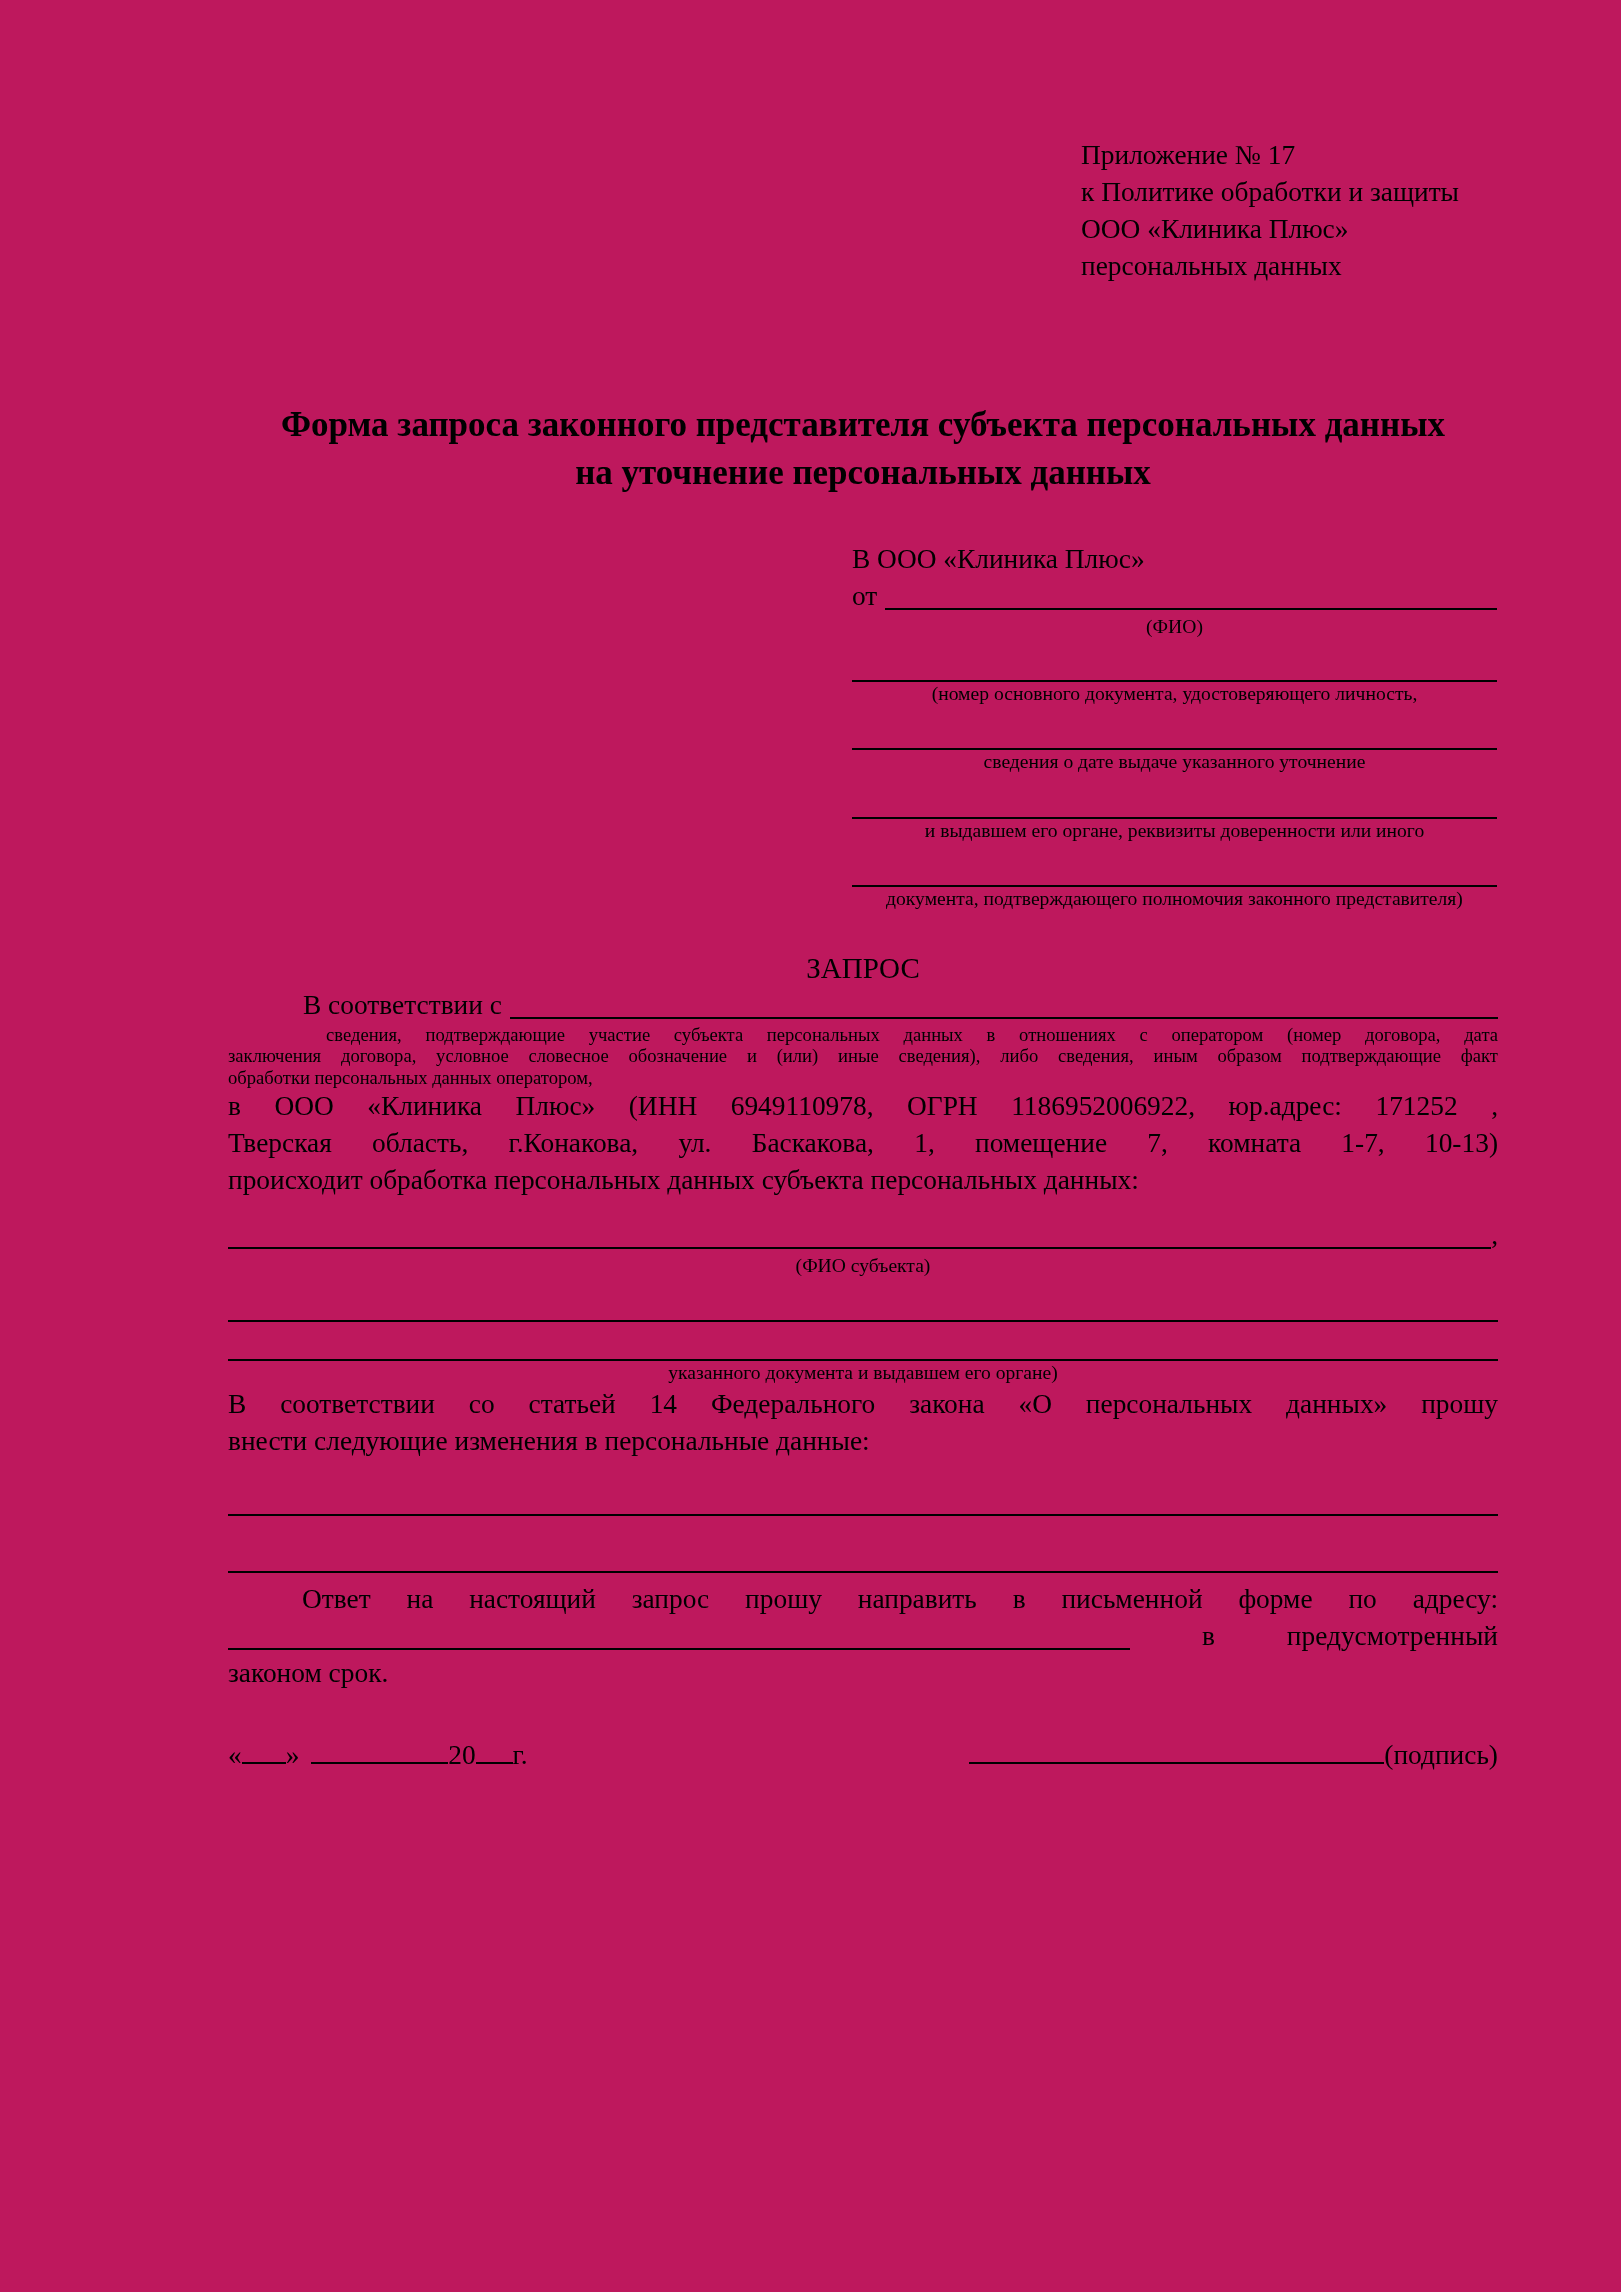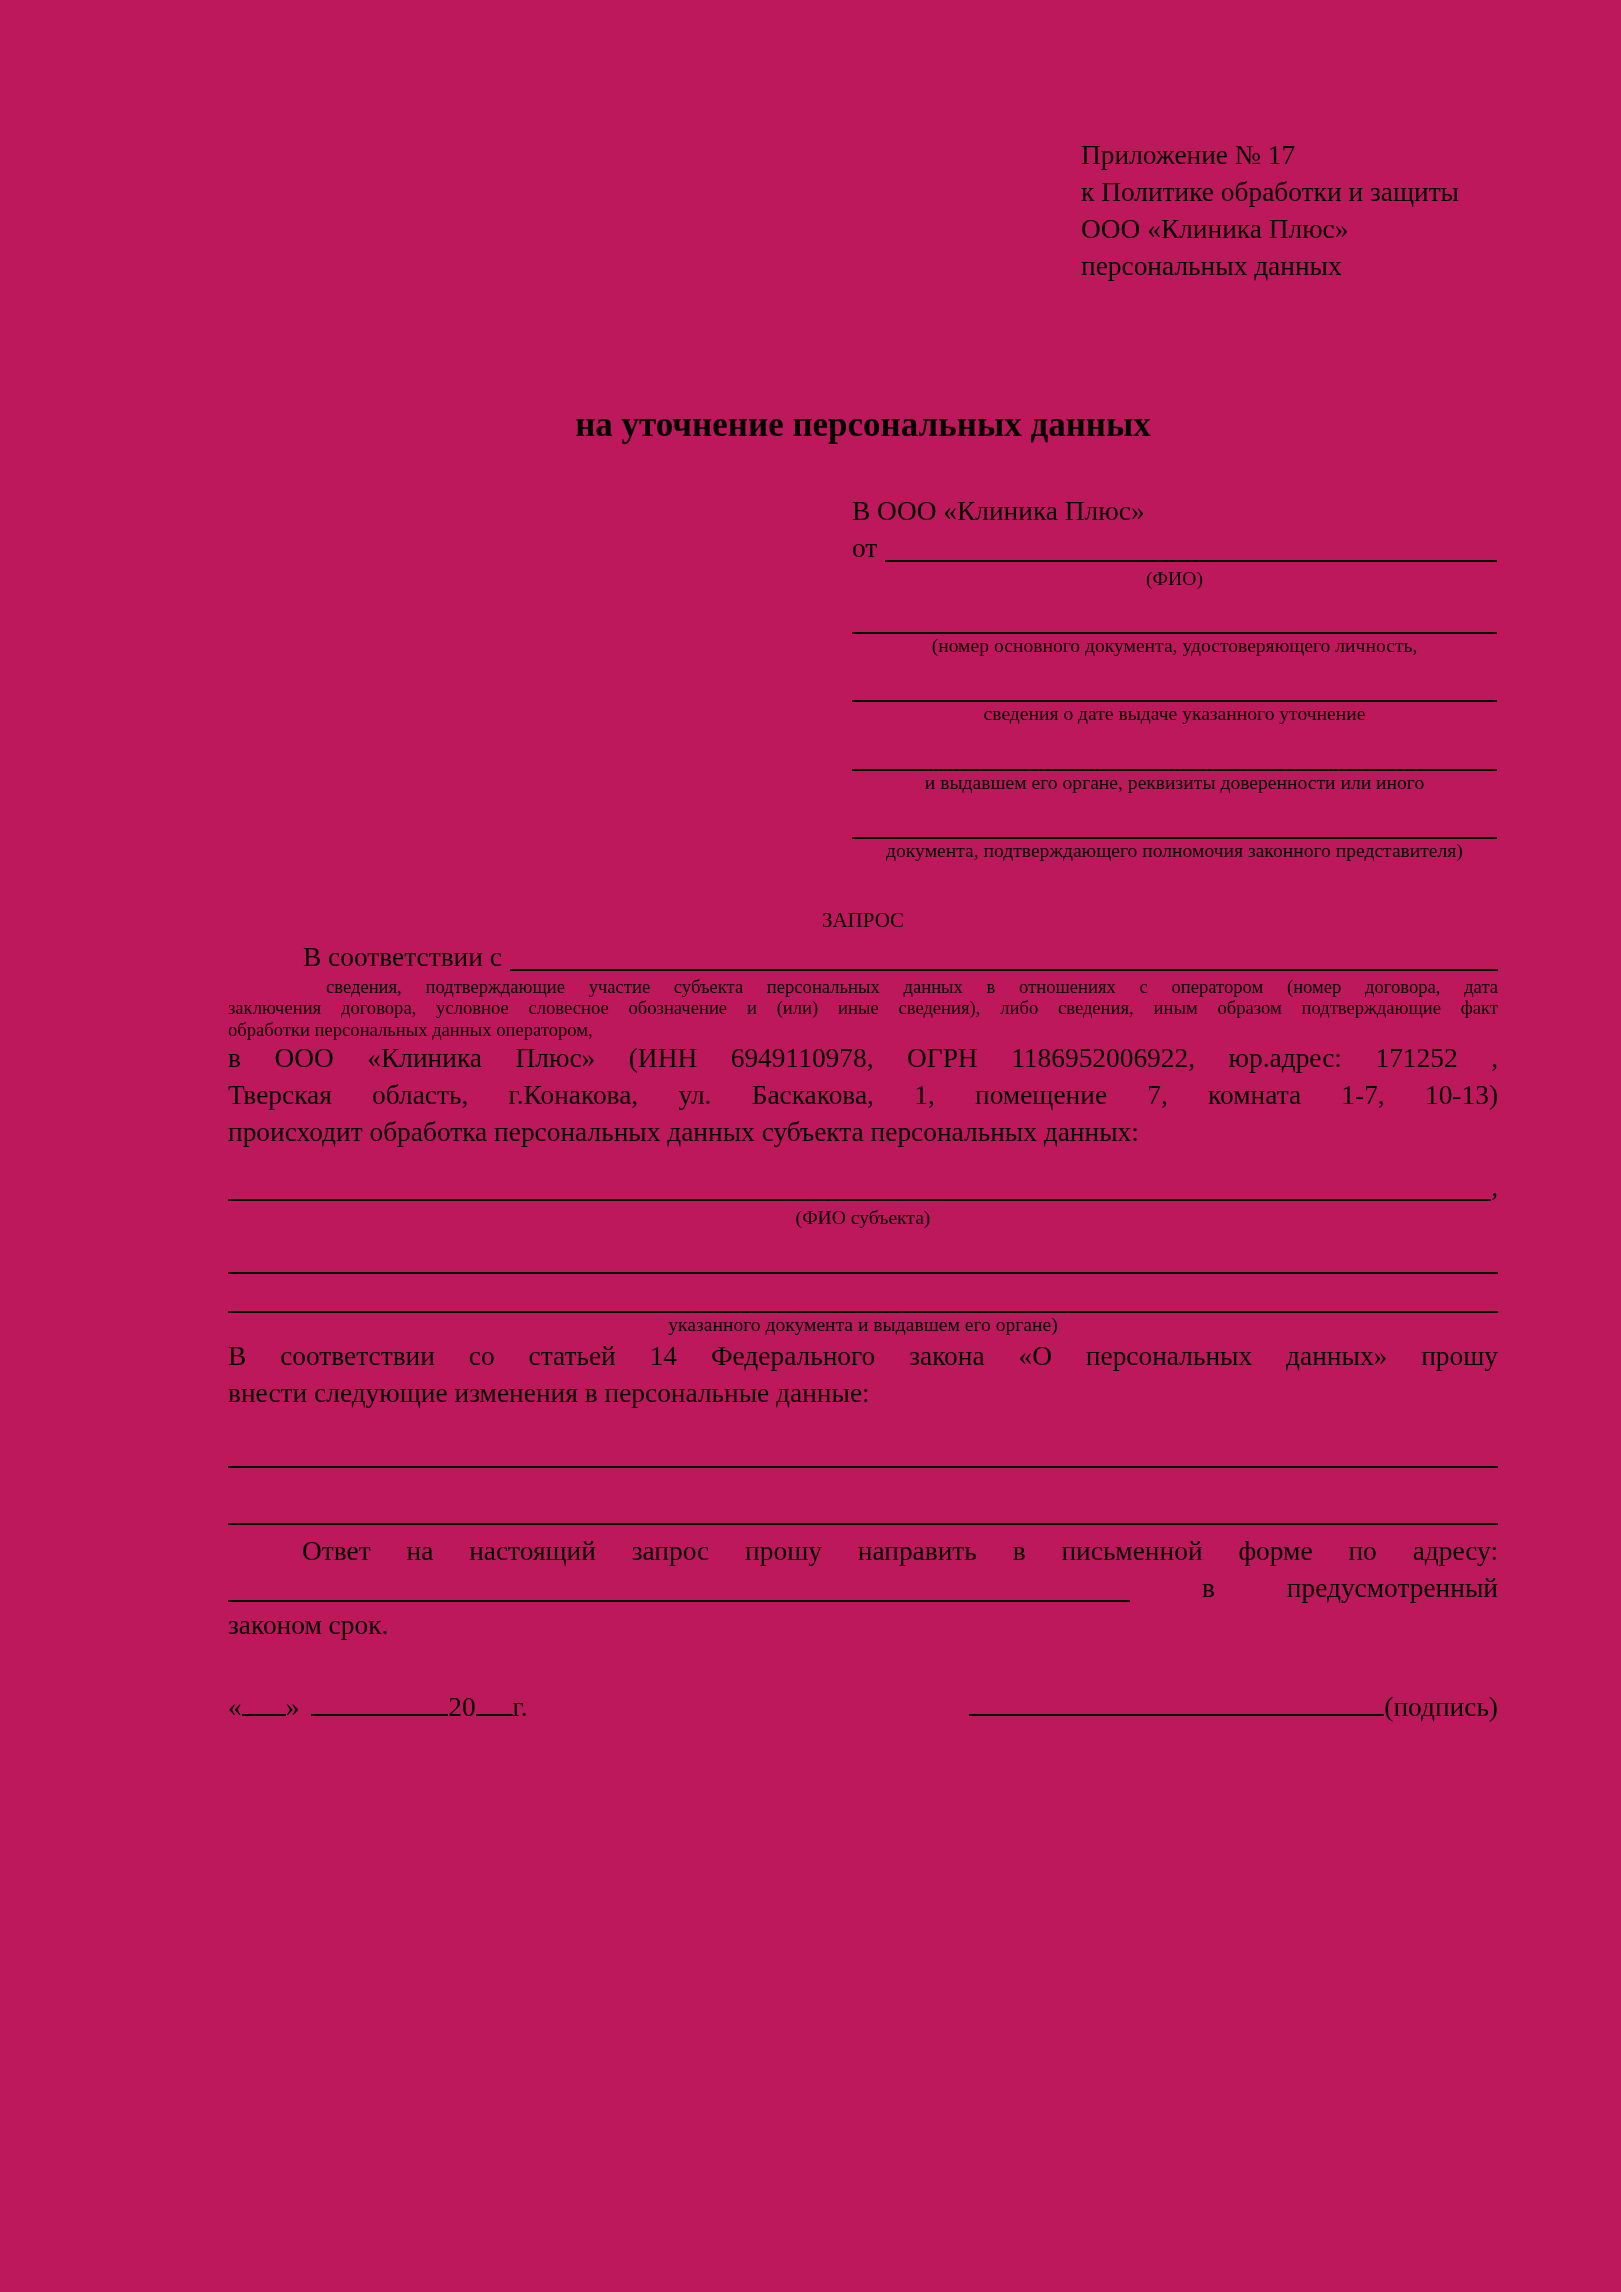--- a/index.html
+++ b/index.html
@@ -43,21 +43,21 @@
     text-align: center;
   }
   .blank-row {
     border-bottom: 2.9px solid #000;
     height: 41px;
     width: 100%;
   }
   .blank-row.tall { height: 43px; }
 
   
-  .request-heading { margin-top: 39px; text-align: center; font-size: 21px; }
+  .request-heading { margin-top: 39px; text-align: center; font-size: 29px; }
   .accordance-row { display: flex; padding-left: 75px; }
   .footnote {
     font-size: 18.6px;
     line-height: 21.6px;
   }
   .footnote .jl { text-align: justify; text-align-last: justify; }
   .footnote .first { text-indent: 98px; }
   .just-line { text-align: justify; text-align-last: justify; }
   .blank-comma-row { display: flex; margin-top: 17.6px; }
   .blank-comma-row .fill-line { margin-left: 0; }
@@ -104,20 +104,21 @@
 <div class="page">
 
   <div class="header-note">
     <div>Приложение № 17</div>
     <div>к Политике обработки и защиты</div>
     <div>ООО «Клиника Плюс»</div>
     <div>персональных данных</div>
   </div>
 
   <div class="doc-title">
+    <div>Форма запроса законного представителя субъекта персональных данных</div>
     <div>на уточнение персональных данных</div>
   </div>
 
   <div class="addressee">
     <div>В ООО «Клиника Плюс»</div>
     <div class="from-row">
       <span>от</span>
       <span class="fill-line"></span>
     </div>
     <div class="caption">(ФИО)</div>

